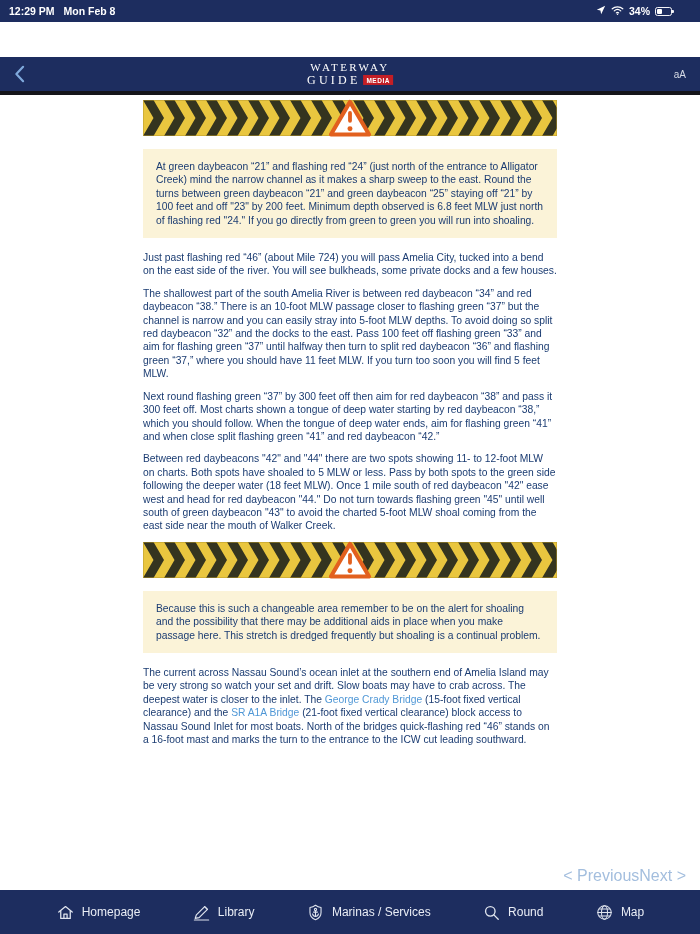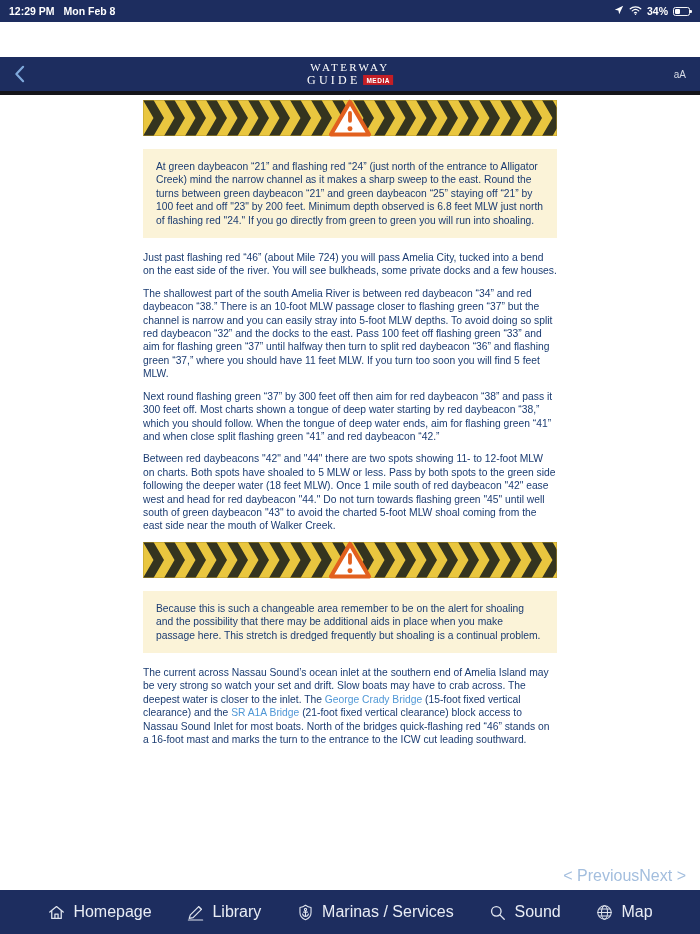--- a/index.html
+++ b/index.html
@@ -7,21 +7,21 @@
   .screen {
     width:700px; height:934px; margin:0 auto; background:#ffffff;
     font-family:"Liberation Sans", sans-serif; position:relative; overflow:hidden;
     display:flex; flex-direction:column;
   }
 
   
   .status-bar {
     height:22px; background:#1d2d5f; color:#ffffff; flex:0 0 auto;
     display:flex; justify-content:space-between; align-items:center;
-    padding:0 10px 0 9px; font-size:10.5px; font-weight:bold;gap:24px;
+    padding:0 28px 0 9px; font-size:10.5px; font-weight:bold;gap:24px;
   }
   .status-left { display:flex; gap:9px; align-items:center; }
   .status-right { display:flex; gap:5px; align-items:center; }
   .battery { position:relative; width:17px; height:9px; border:1px solid rgba(255,255,255,.95); border-radius:2.5px; display:inline-block; }
   .battery::after { content:""; position:absolute; right:-3px; top:2px; width:2px; height:3.5px; background:rgba(255,255,255,.95); border-radius:0 1px 1px 0; }
   .battery-fill { position:absolute; left:1px; top:1px; bottom:1px; width:34%; background:#ffffff; border-radius:1px; }
 
   
   .nav-bar {
     height:34px; background:#1d2d5f; flex:0 0 auto; position:relative;
@@ -54,21 +54,21 @@
     display:flex; justify-content:flex-end; padding:0 14px;
     font-size:16px; color:#a3bede; background:transparent;
   }
   .pagination .pg { cursor:pointer; }
 
   
   .tab-bar {
     height:44px; background:#1d2d5f; flex:0 0 auto;
     display:flex; align-items:center; justify-content:space-around; padding:0 30px;
   }
-  .tab { display:flex; align-items:center; gap:7px; color:#e9edf5; font-size:16px; cursor:pointer; }
+  .tab { display:flex; align-items:center; gap:7px; color:#e9edf5; font-size:12px; cursor:pointer; }
   .tab svg { display:block; }
 </style>
 </head>
 <body>
 
 <svg width="0" height="0" style="position:absolute" aria-hidden="true">
   <defs>
     <pattern id="chev" width="21" height="36" patternUnits="userSpaceOnUse">
       <rect width="21" height="36" fill="#e9c63f"></rect>
       <path d="M0 0 H10.5 L21 18 L10.5 36 H0 L10.5 18 Z" fill="#34341f"></path>
@@ -202,21 +202,21 @@
         <path d="M8.3 13.8 C8.7 15.9 10.1 17 12 17 C13.9 17 15.3 15.9 15.7 13.8"></path>
       </svg>
       <span>Marinas / Services</span>
     </div>
 
     <div class="tab">
       <svg width="19" height="19" viewBox="0 0 24 24" fill="none" stroke="#dfe4ee" stroke-width="1.7" stroke-linecap="round">
         <circle cx="10.5" cy="10.5" r="6"></circle>
           <path d="M15 15 L20.5 20.5"></path>
       </svg>
-      <span>Sound</span>
+      <span>Round</span>
     </div>
 
     <div class="tab">
       <svg width="19" height="19" viewBox="0 0 24 24" fill="none" stroke="#dfe4ee" stroke-width="1.3" stroke-linecap="round">
         <circle cx="12" cy="12" r="8.5"></circle>
           <ellipse cx="12" cy="12" rx="3.8" ry="8.5"></ellipse>
           <path d="M3.5 12 H20.5"></path>
           <path d="M5 7.5 H19"></path>
           <path d="M5 16.5 H19"></path>
       </svg>

